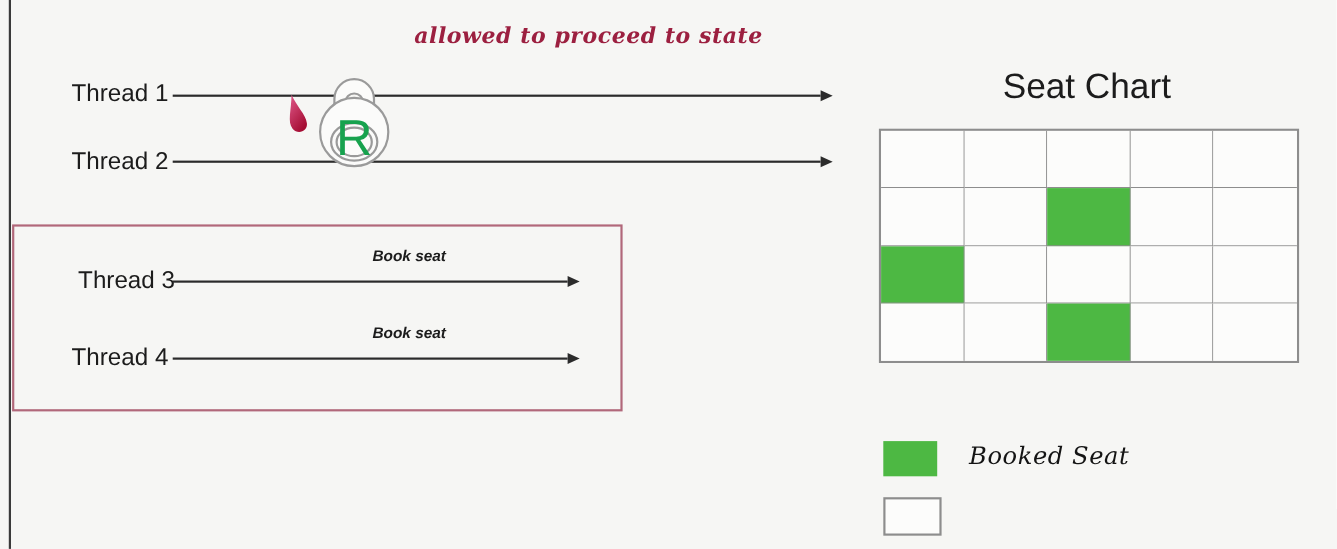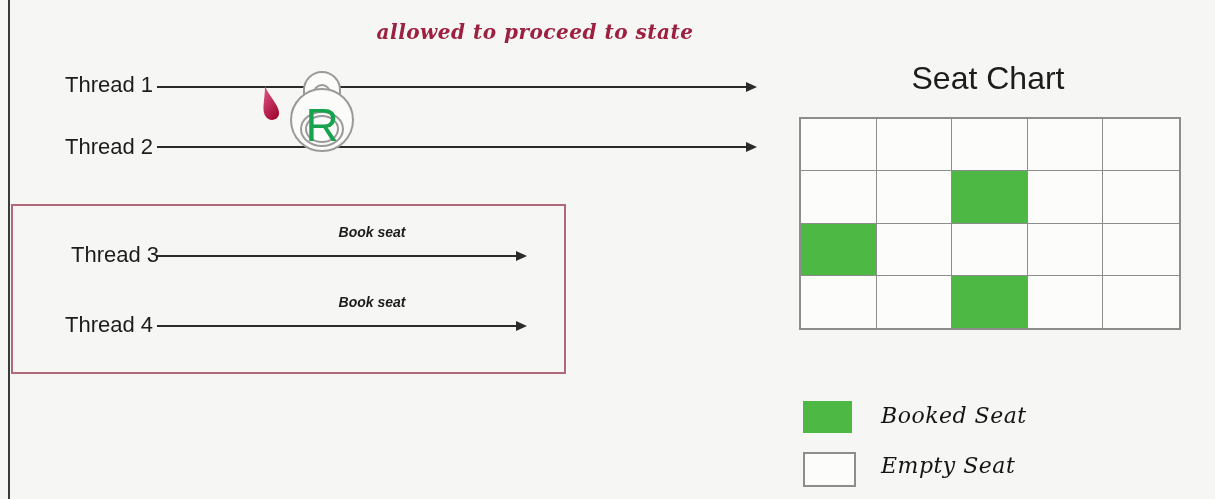--- a/index.html
+++ b/index.html
@@ -127,15 +127,14 @@
       <div class="seat"></div>
       <div class="seat"></div>
       <div class="seat booked"></div>
       <div class="seat"></div>
       <div class="seat"></div>
     </div>
 
   <div class="abs legend-swatch-booked"></div>
   <div class="abs legend-label handwriting" style="left:881px; top:403px;font-style:italic;">Booked Seat</div>
   <div class="abs legend-swatch-empty"></div>
-  <div class="abs legend-label handwriting" style="left:881px; top:453px;">Empty Seat</div>
 
 </div>
 
 </body></html>

